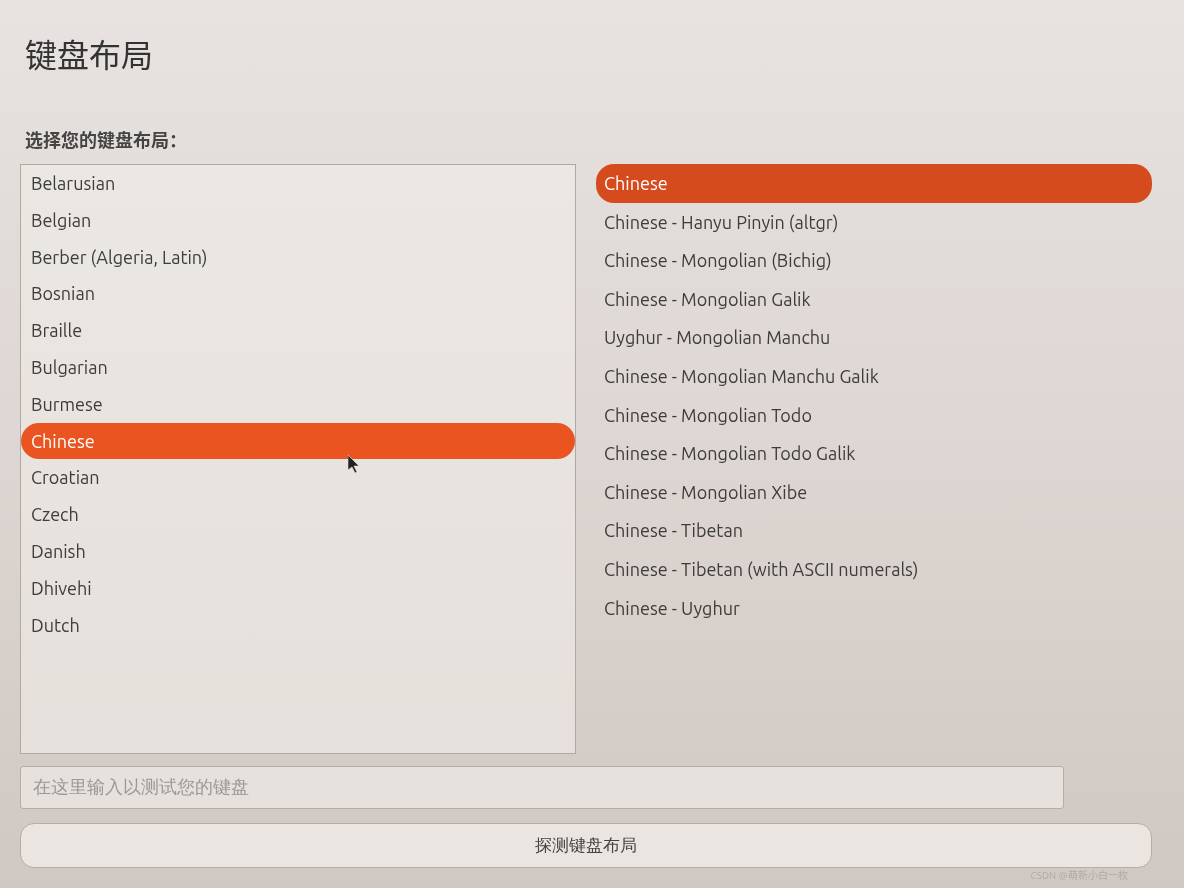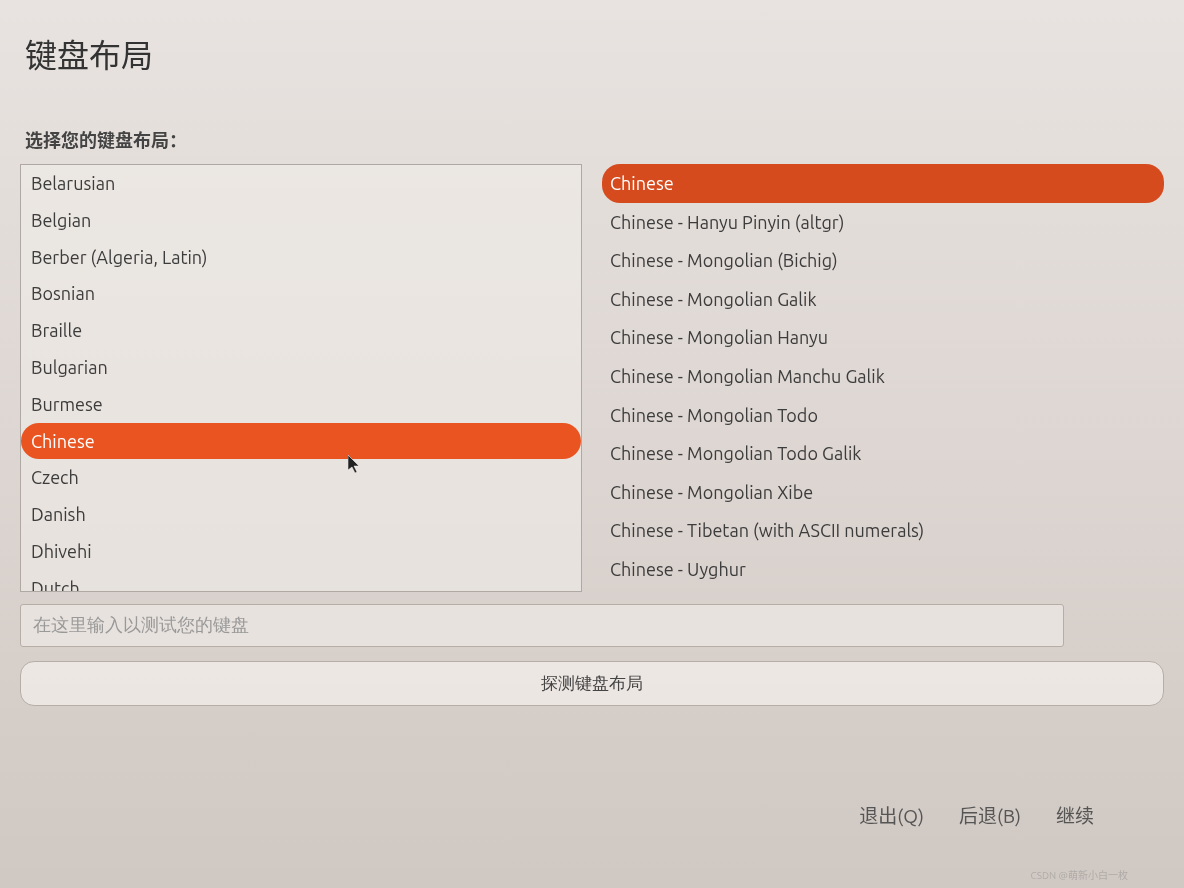--- a/index.html
+++ b/index.html
@@ -10,21 +10,21 @@
     body {
       font-family: "Ubuntu", "Noto Sans CJK SC", -apple-system, sans-serif;
       background: linear-gradient(to bottom, #e8e3e0 0%, #ddd6d2 50%, #d0c8c2 100%);
       width: 1184px;
       height: 888px;
       padding: 0;
       overflow: hidden;
       color: #3c3c3c;
     }
     .container {
-      padding: 30px 20px 20px 20px;
+      padding: 30px 32px 20px 20px;
       display: flex;
       flex-direction: column;
       height: 100%;
     }
     .title {
       font-size: 32px;
       font-weight: 400;
       color: #333;
       margin-bottom: 50px;
       margin-left: 5px;
@@ -37,21 +37,21 @@
       font-weight: bold;
     }
     .lists-row {
       display: flex;
       gap: 20px;
       margin-bottom: 12px;
     }
     .list-box {
       border: 1px solid #b0a8a2;
       background: rgba(240,236,232,0.6);
-      height: 428px;
+      height: 590px;
       overflow: hidden;
     }
     .list-box.left {
       width: 570px;
     }
     .list-box.right {
       width: 570px;
       border: none;
       background: transparent;
     }
@@ -143,35 +143,37 @@
   <div class="lists-row">
     <div class="list-box left" id="left-list">
         <div class="list-item">Belarusian</div>
         <div class="list-item">Belgian</div>
         <div class="list-item">Berber (Algeria, Latin)</div>
         <div class="list-item">Bosnian</div>
         <div class="list-item">Braille</div>
         <div class="list-item">Bulgarian</div>
         <div class="list-item">Burmese</div>
         <div class="list-item selected">Chinese</div>
+        <div class="list-item">Croatian</div>
         <div class="list-item">Czech</div>
         <div class="list-item">Danish</div>
         <div class="list-item">Dhivehi</div>
         <div class="list-item">Dutch</div>
       </div>
     <div class="list-box right" id="right-list">
         <div class="list-item selected">Chinese</div>
         <div class="list-item">Chinese - Hanyu Pinyin (altgr)</div>
         <div class="list-item">Chinese - Mongolian (Bichig)</div>
         <div class="list-item">Chinese - Mongolian Galik</div>
-        <div class="list-item">Chinese - Mongolian Hanyu</div>
+        <div class="list-item">Uyghur - Mongolian Manchu</div>
         <div class="list-item">Chinese - Mongolian Manchu Galik</div>
         <div class="list-item">Chinese - Mongolian Todo</div>
         <div class="list-item">Chinese - Mongolian Todo Galik</div>
         <div class="list-item">Chinese - Mongolian Xibe</div>
+        <div class="list-item">Chinese - Tibetan</div>
         <div class="list-item">Chinese - Tibetan (with ASCII numerals)</div>
         <div class="list-item">Chinese - Uyghur</div>
       </div>
   </div>
 
   <input class="test-input" type="text" placeholder="在这里输入以测试您的键盘" style="">
 
   <button class="detect-button">探测键盘布局</button>
 
   <div class="bottom-row">

